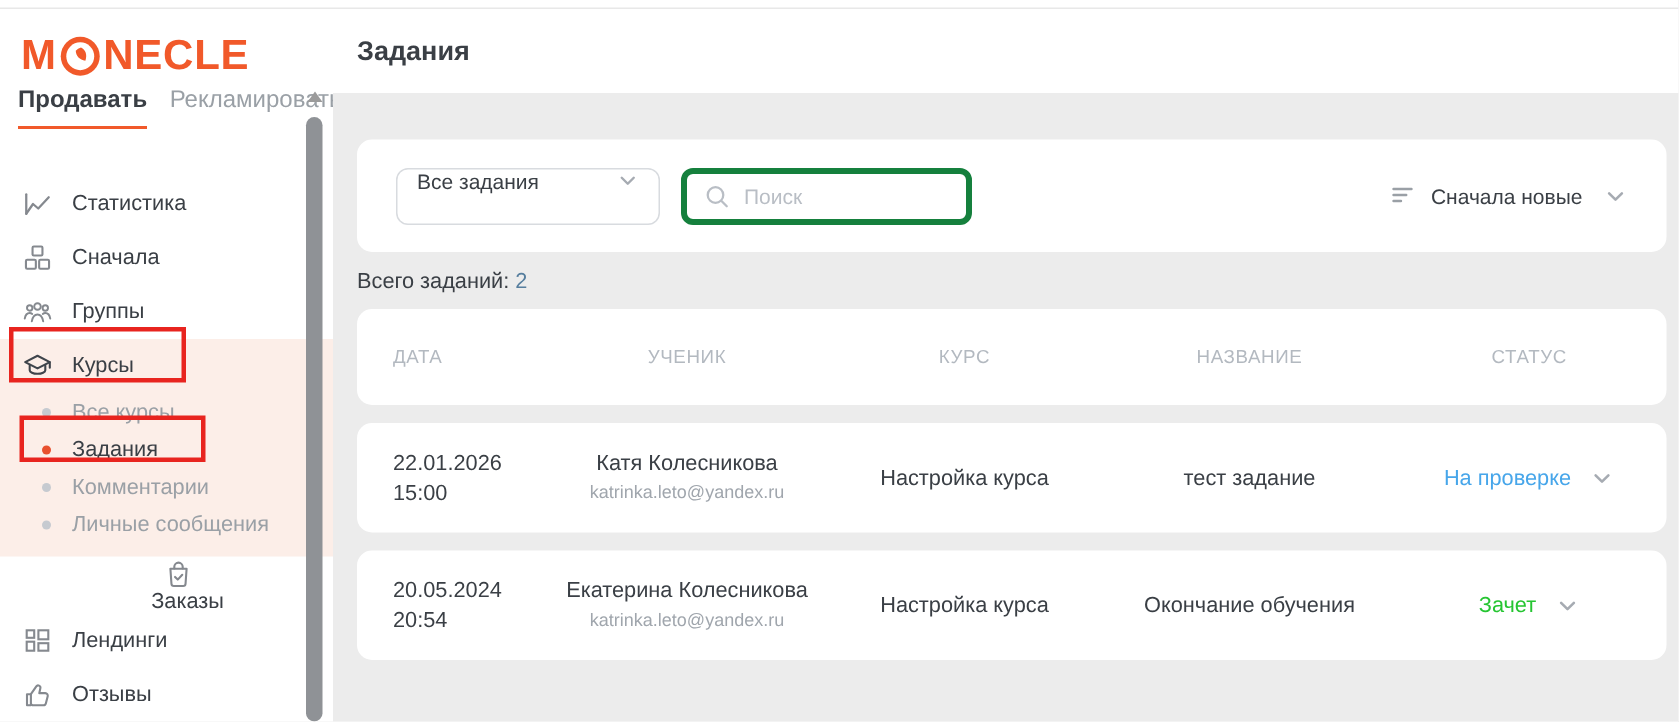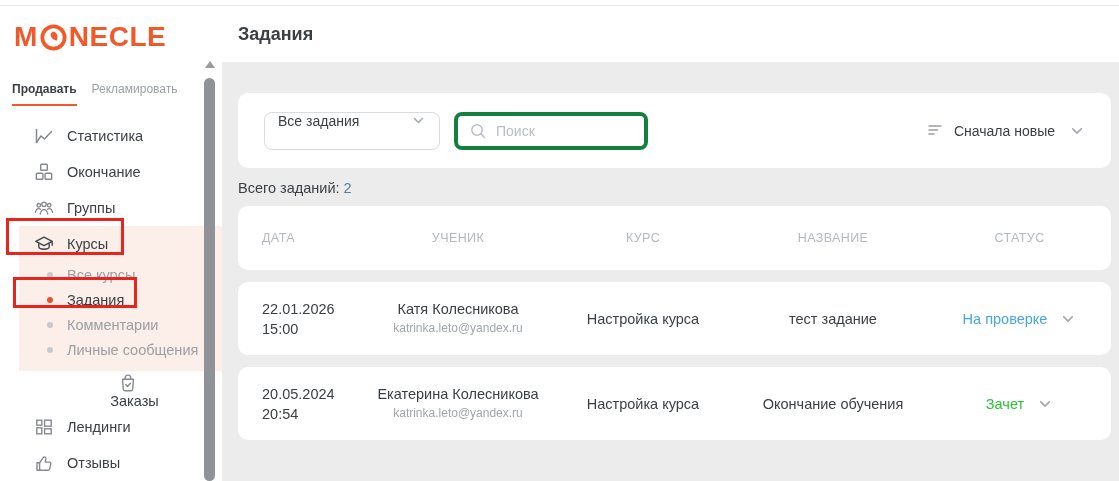--- a/index.html
+++ b/index.html
@@ -8,26 +8,26 @@
     position:relative; background:#fff; overflow:hidden;
     font-family:"Liberation Sans", sans-serif; color:#3A3F45;
   }
   .top-line { position:absolute; top:5px; left:0; right:0; height:1px; background:#E8E8E8; }
 
   
   .sidebar { position:absolute; left:0; top:6px; width:222px; bottom:0; background:#fff; }
   .logo { position:absolute; left:14px; top:15px; display:flex; align-items:center; gap:2px;
           color:#F1592A; font-weight:800; font-size:28px; letter-spacing:.5px; }
   .logo svg { display:block; }
-  .tabs { position:absolute; left:12px; top:76px; display:flex; gap:15px; font-size:12px; }
+  .tabs { position:absolute; left:12px; top:52px; display:flex; gap:15px; font-size:16px; }
   .tab { cursor:pointer; padding-bottom:8px; }
   .tab.active { color:#3A3F45; font-weight:bold; border-bottom:2px solid #F1592A; }
   .tab.inactive { color:#9AA0A6; }
 
-  .nav { position:absolute; top:112px; left:0; right:0;padding-left:19px; }
+  .nav { position:absolute; top:112px; left:0; right:0; }
   .nav-item { height:36px; display:flex; align-items:center; padding-left:15px;
               font-size:14.5px; color:#3A3F45; cursor:pointer; }
   .icon-box { width:20px; height:20px; display:flex; align-items:center; justify-content:center; }
   .nav-label { margin-left:13px; }
   .course-section { background:#FCEEE8; padding-bottom:9px; }
   .sub-item { height:25px; display:flex; align-items:center; padding-left:28px;
               font-size:14.5px; color:#9AA0A6; cursor:pointer; }
   .sub-item .bullet { width:6px; height:6px; border-radius:50%; background:#C6CAD0; margin-right:14px; }
   .sub-item.active { color:#3A3F45; }
   .sub-item.active .bullet { background:#E8502E; }
@@ -120,21 +120,21 @@
     </div>
 
     <div class="nav-item">
       <span class="icon-box">
         <svg width="20" height="20" viewBox="0 0 20 20" fill="none" stroke="#85898F" stroke-width="1.4">
           <rect x="6.7" y="2.3" width="6.6" height="6" rx=".8"></rect>
           <rect x="2.3" y="11.2" width="6.6" height="6" rx=".8"></rect>
           <rect x="11.1" y="11.2" width="6.6" height="6" rx=".8"></rect>
         </svg>
       </span>
-      <span class="nav-label">Окончание</span>
+      <span class="nav-label">Сначала</span>
     </div>
 
     <div class="nav-item">
       <span class="icon-box">
         <svg width="20" height="20" viewBox="0 0 20 20" fill="none" stroke="#85898F" stroke-width="1.3" stroke-linecap="round">
           <circle cx="10" cy="6.3" r="2.2"></circle>
             <circle cx="4.8" cy="7.3" r="1.8"></circle>
             <circle cx="15.2" cy="7.3" r="1.8"></circle>
           <path d="M6.2 16.2c.5-2.9 2-4.6 3.8-4.6s3.3 1.7 3.8 4.6"></path>
           <path d="M1.5 14.4c.4-2.3 1.7-3.7 3.3-3.7.6 0 1.2.2 1.7.6"></path>

